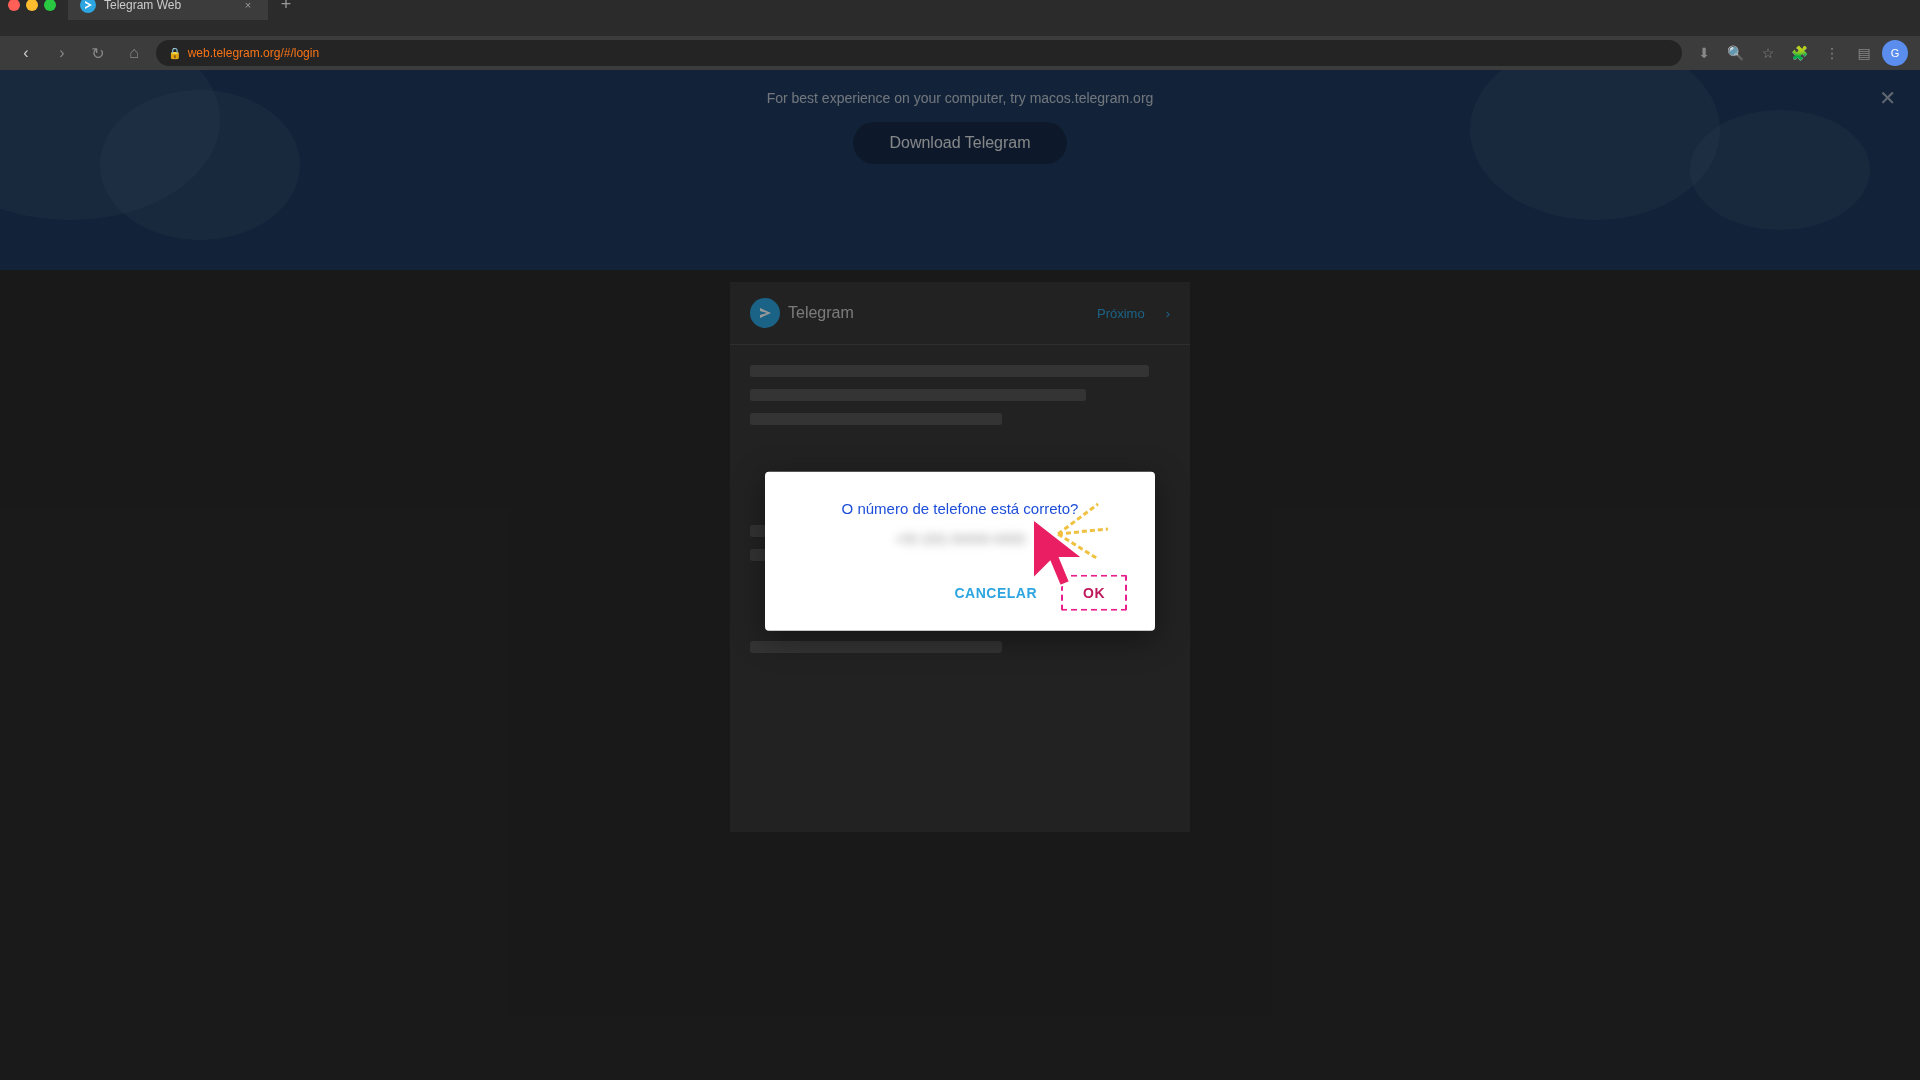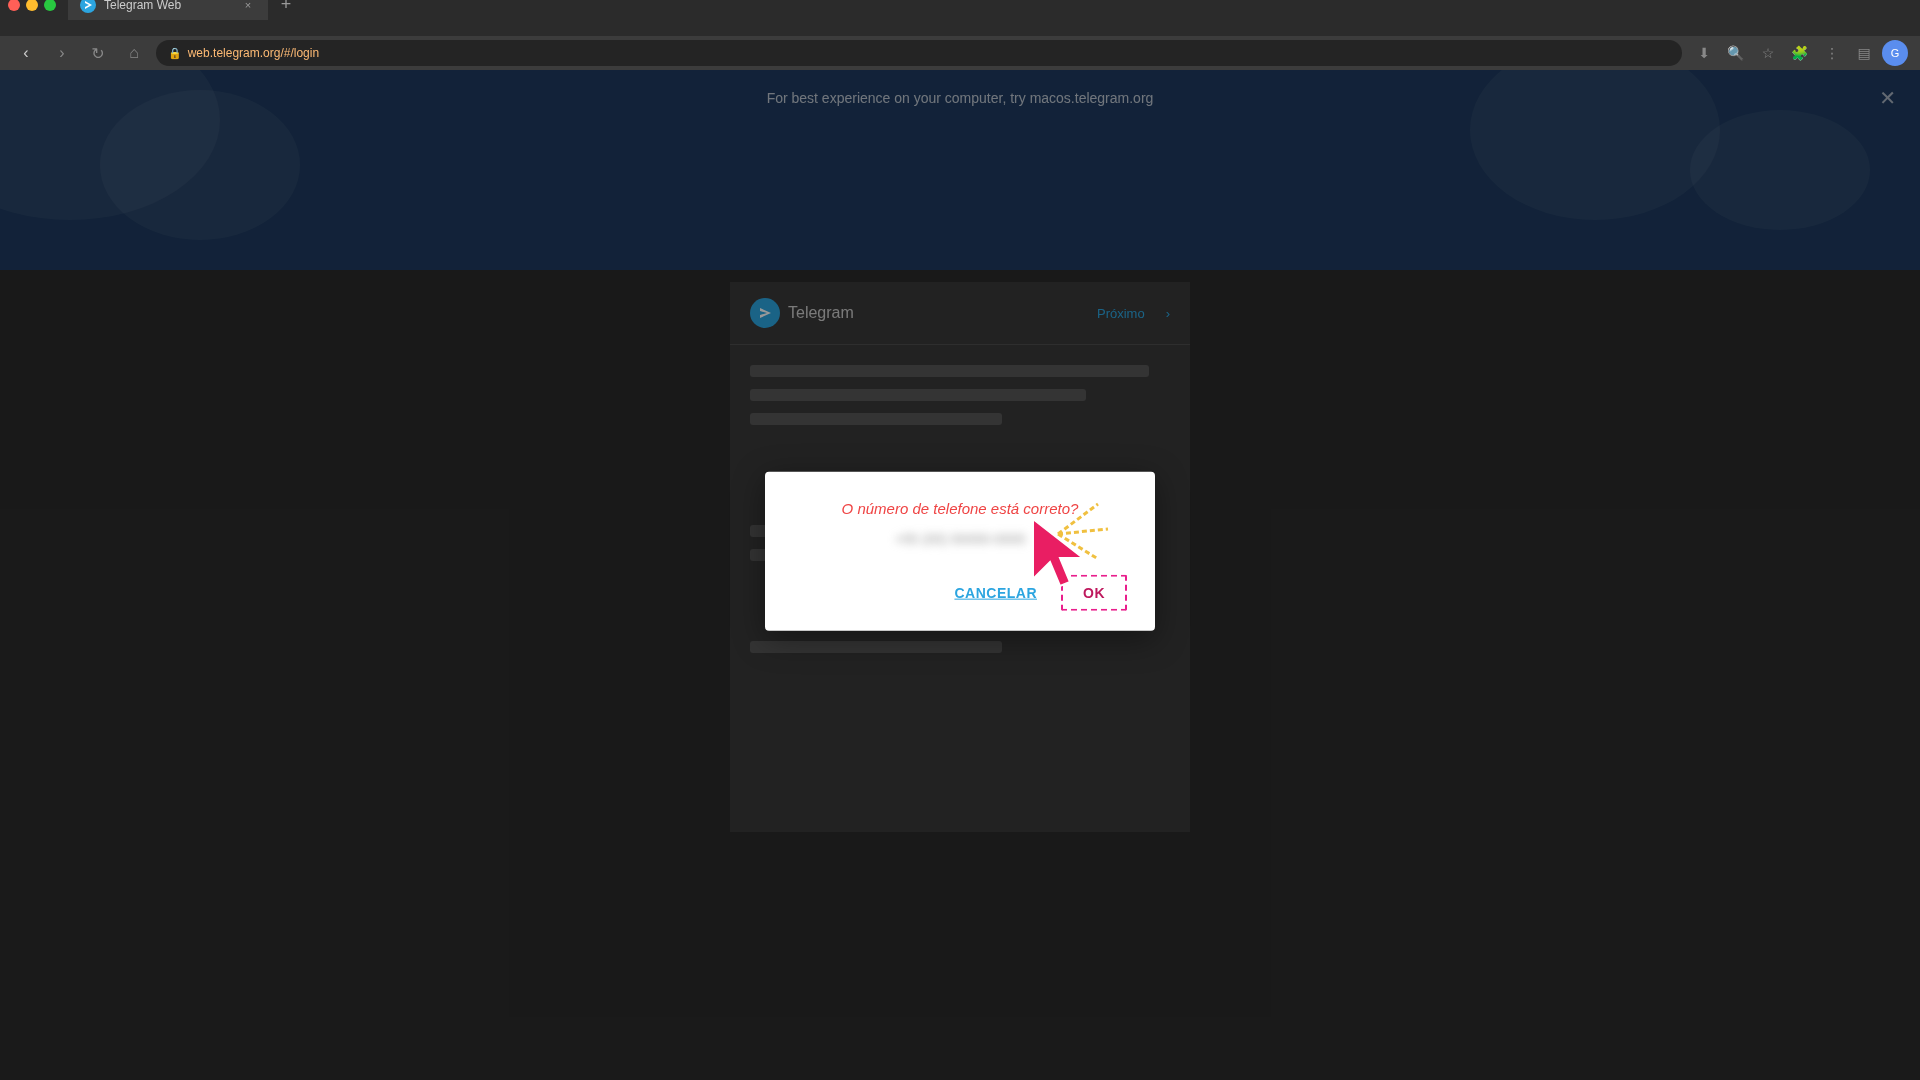--- a/index.html
+++ b/index.html
@@ -135,21 +135,21 @@
       gap: 6px;
     }
 
     .lock-icon {
       font-size: 11px;
       color: #888;
     }
 
     .address-text {
       font-size: 12px;
-      color: #fdba74;
+      color: #f97316;
     }
 
     .nav-actions {
       display: flex;
       align-items: center;
       gap: 4px;
     }
 
     .nav-action-btn {
       width: 28px;
@@ -271,24 +271,23 @@
     .dialog {
       width: 390px;
       background: white;
       border-radius: 4px;
       box-shadow: 0 8px 32px rgba(0,0,0,0.4);
       padding: 28px 28px 20px 28px;
     }
 
     .dialog-question {
       font-size: 15px;
-      color: #ef4444;
+      color: #1d4ed8;
       margin-bottom: 14px;
       text-align: center;
-      font-style: italic;
     }
 
     .dialog-phone {
       font-size: 14px;
       color: #999;
       text-align: center;
       margin-bottom: 28px;
       filter: blur(4px);
       user-select: none;
     }
@@ -302,21 +301,20 @@
 
     .cancel-btn {
       background: none;
       border: none;
       color: #2ca5e0;
       font-size: 14px;
       font-weight: 600;
       padding: 8px 16px;
       cursor: pointer;
       letter-spacing: 0.5px;
-      text-decoration: underline;
     }
 
     .ok-btn {
       background: none;
       border: 2px dashed #e91e8c;
       color: #be185d;
       font-size: 14px;
       font-weight: 600;
       padding: 8px 20px;
       cursor: pointer;
@@ -444,20 +442,21 @@
 
     <div class="banner">
       <div class="banner-clouds">
         <div class="cloud cloud-1"></div>
         <div class="cloud cloud-2"></div>
         <div class="cloud cloud-3"></div>
         <div class="cloud cloud-4"></div>
       </div>
       <div class="banner-close">✕</div>
       <p class="banner-text">For best experience on your computer, try macos.telegram.org</p>
+      <button class="download-btn">Download Telegram</button>
     </div>
 
     <div class="login-card">
       <div class="card-header">
         <div class="card-tg-area">
           <div class="card-tg-icon">
             <svg width="14" height="14" viewBox="0 0 14 14">
               <polygon points="2,2 13,7 2,12 2,9 9,7 2,5" fill="white"></polygon>
             </svg>
           </div>

